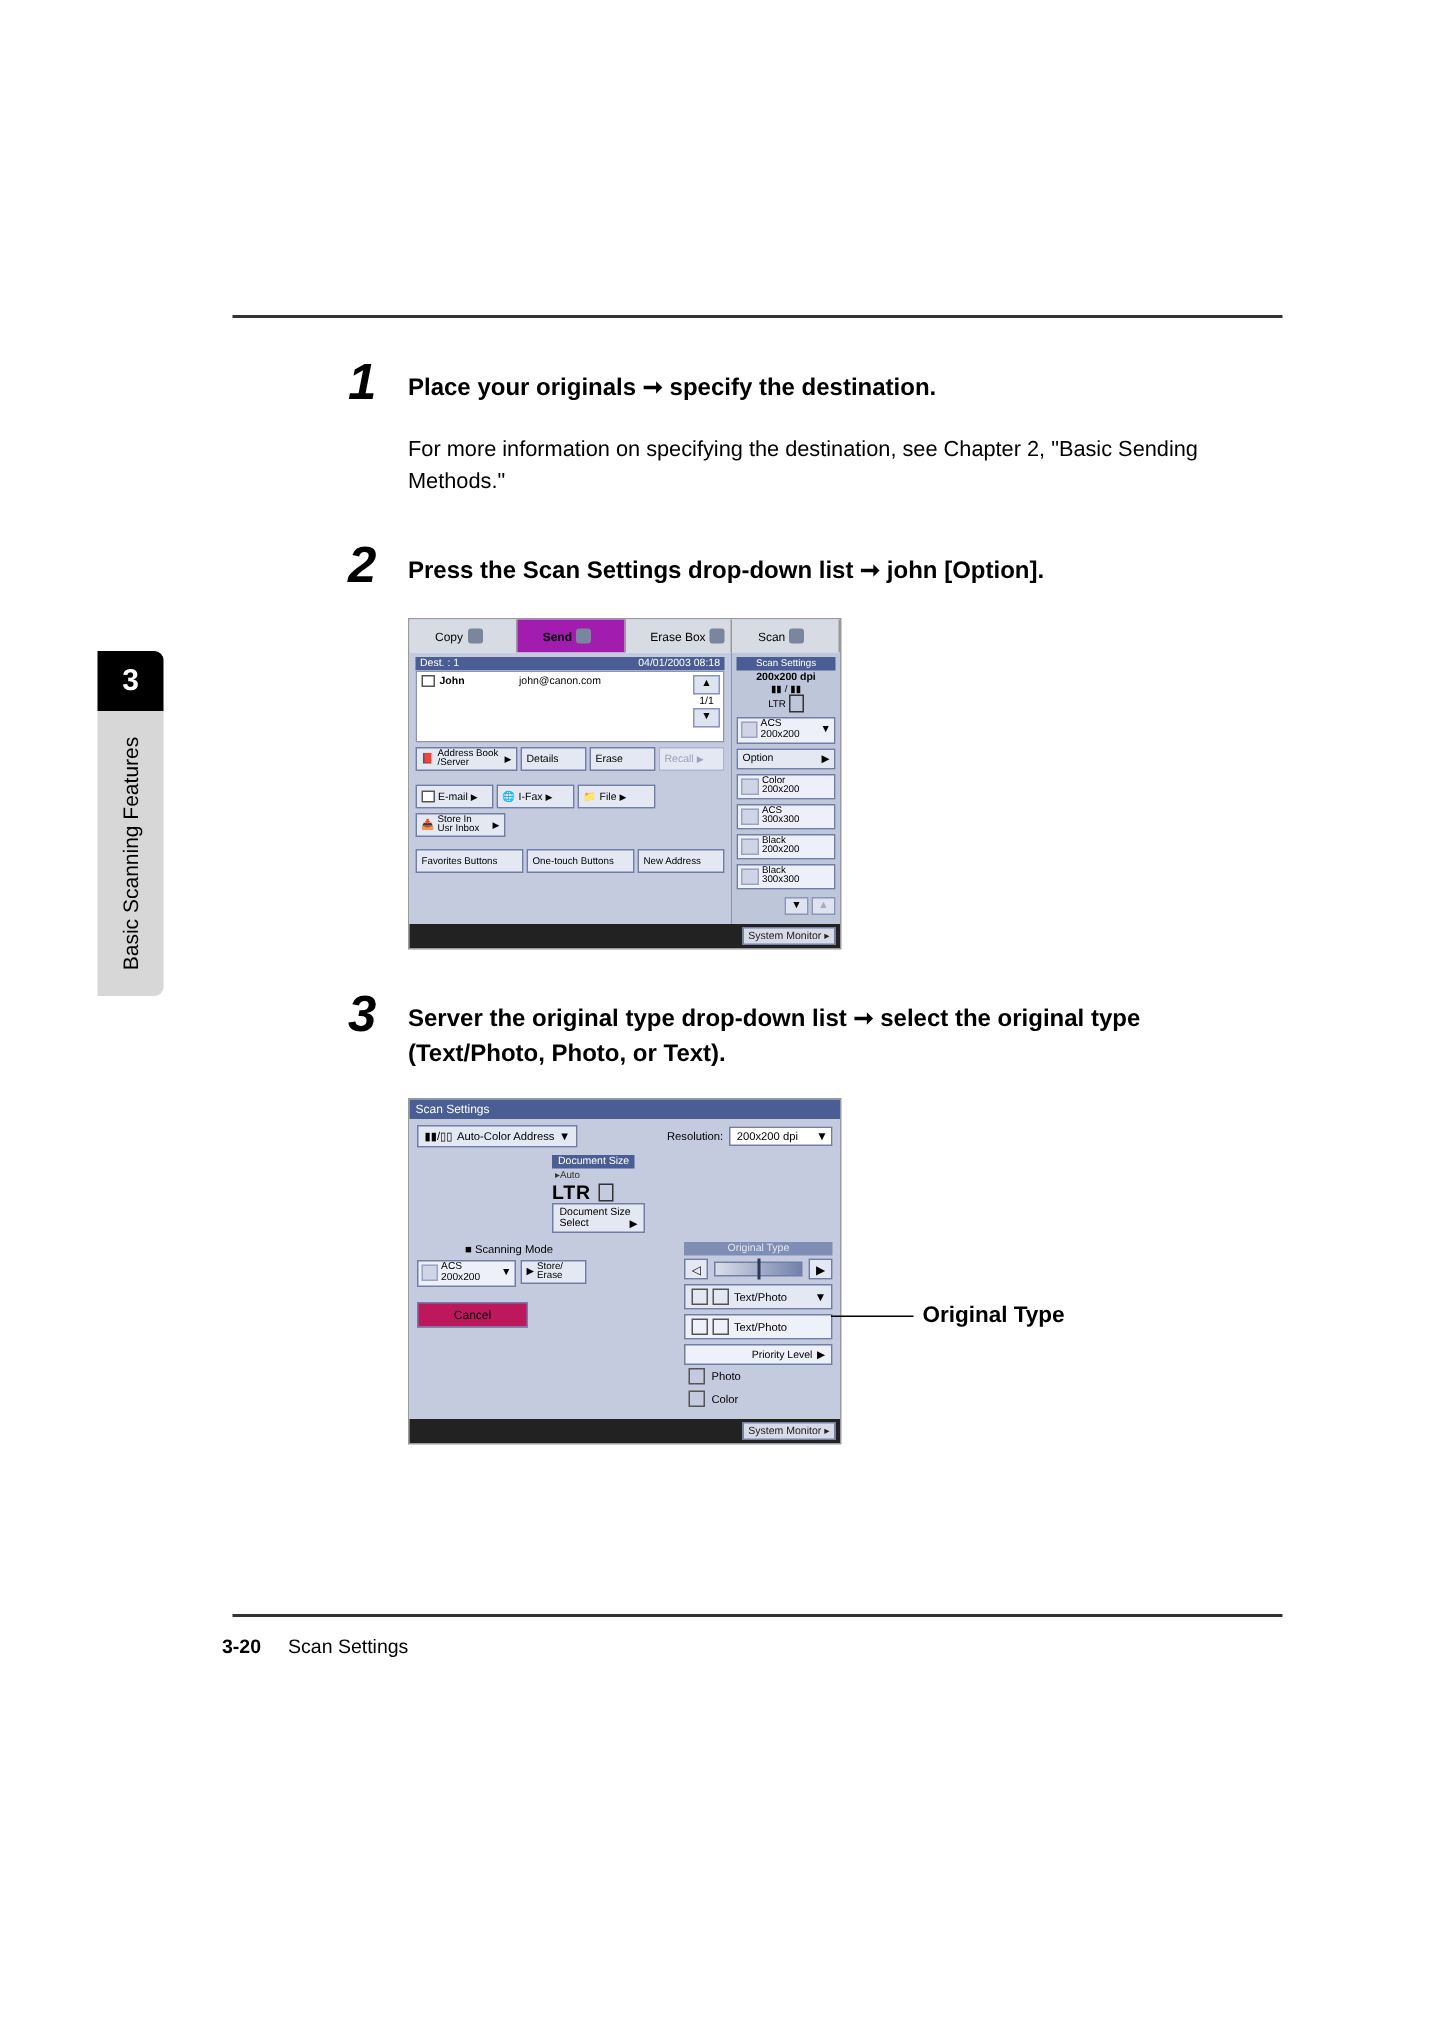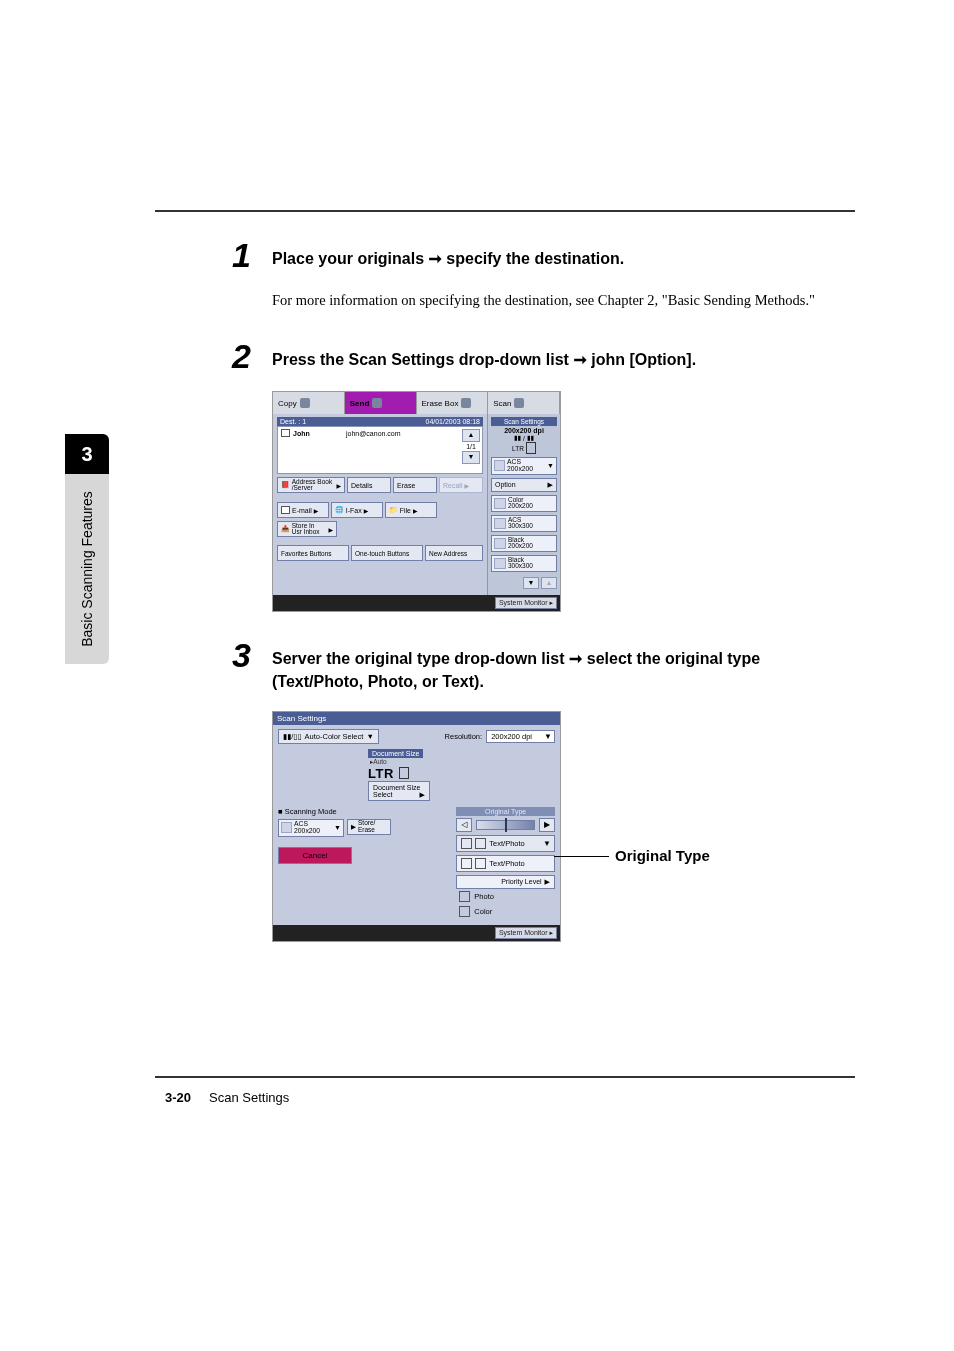--- a/index.html
+++ b/index.html
@@ -44,21 +44,20 @@
     font-weight: bold;
     margin-top: 9px;
     line-height: 1.45;
   }
   .step-body {
     font-size: 14.5px;
     margin-left: 40px;
     margin-top: 6px;
     line-height: 1.45;
     color: #000;
-    font-family: Liberation Serif, serif;
   }
   .screenshot-box {
     margin-left: 40px;
     margin-top: 10px;
   }
 
   
   .side-tab {
     position: absolute;
     left: 65px;
@@ -111,21 +110,21 @@
   .ui1-tabs {
     display: flex;
     height: 22px;
     background: #d7dbe3;
   }
   .ui1-tab {
     flex: 1;
     border-right: 1px solid #999;
     display: flex;
     align-items: center;
-    padding-left: 5px;
+    padding-left: 17px;
     gap: 3px;
   }
   .ui1-tab.sel { background: #a21caf; font-weight: bold; }
   .ui1-tab .ticon {
     width: 10px; height: 10px; background: #7a859e; border-radius: 2px;
   }
   .ui1-main { display: flex; }
   .ui1-left { flex: 1; background: #c4cbde; padding: 3px 4px 5px 4px; position: relative; }
   .ui1-right { width: 66px; background: #bec6da; border-left: 1px solid #8c95b5; padding: 3px 3px 5px 3px; }
   .dest-bar { background: #4a5e95; color: #fff; font-size: 7px; padding: 1px 3px; display: flex; justify-content: space-between; }
@@ -166,21 +165,21 @@
   .resval .dd { position:absolute; right:2px; top:1px; font-size:8px;}
   .docsize-lbl { background:#4a5e95; color:#fff; font-size:7px; display:inline-block; padding:1px 4px; margin-top:5px; margin-left:90px;}
   .docsize-box { margin-left:90px; margin-top:0; }
   .autolbl { font-size:6.5px; color:#333; margin-left:2px;}
   .ltr { font-weight:bold; font-size:13px; letter-spacing:0.5px; display:flex; align-items:center; gap:5px;}
   .pageicon{ width:8px; height:10px; border:1px solid #333; display:inline-block;}
   .dssbtn { background:#e3e8f3; border:1px solid #717ea8; font-size:7px; padding:2px 4px; width:52px; text-align:left; }
   .ui2-mid { display:flex; gap:50px; margin-top:6px;}
   .ui2-col1 { width:130px;}
   .ui2-col2 { width:100px;}
-  .scanmode-lbl { font-size:7.5px;}
+  .scanmode-lbl { font-size:7.5px;margin-left:32px;}
   .sm-row { display:flex; gap:3px; margin-top:3px;}
   .orig-lbl { background:#4a5e95; opacity:.55; color:#fff; font-size:7px; padding:1px 4px; text-align:center;}
   .slider-row{ display:flex; align-items:center; gap:4px; margin-top:2px;}
   .slbtn { width:14px; height:12px; background:#e3e8f3; border:1px solid #717ea8; display:flex; align-items:center; justify-content:center; font-size:8px;}
   .slmid { flex:1; height:8px; background:linear-gradient(90deg,#d9deea,#7481aa); position:relative; border:1px solid #717ea8;}
   .slmark{ position:absolute; top:-3px; left:50%; transform:translateX(-50%); width:2px; height:14px; background:#2d3756;}
   .tp-btn { background:#e3e8f3; border:1px solid #717ea8; font-size:7.5px; padding:2px 4px; display:flex; align-items:center; gap:3px; margin-top:3px; position:relative;}
   .tp-btn .dd{ position:absolute; right:3px; font-size:8px;}
   .sub-btn { background:#eef1f9; border:1px solid #717ea8; font-size:7.5px; padding:2px 4px; display:flex; align-items:center; gap:3px; margin-top:3px;}
   .opt-item { display:flex; align-items:center; gap:4px; font-size:7.5px; padding:2px 3px;}
@@ -196,21 +195,21 @@
   
   .hr-bottom {
     position: absolute;
     left: 155px;
     top: 1076px;
     width: 700px;
     border-top: 2px solid #333;
   }
   .footer {
     position: absolute;
-    left: 165px;
+    left: 148px;
     top: 1090px;
     font-size: 13px;
     display: flex;
     align-items: baseline;
     gap: 18px;
   }
   .footer .pn { font-weight: bold; }
 </style>
 </head>
 <body>
@@ -394,21 +393,21 @@
       </div>
     </div>
 
     <div class="ui2wrap">
       <div class="ui2">
         <div class="ui2-hdr">Scan Settings</div>
         <div class="ui2-body">
           <div class="ui2-top">
             <div class="acsbtn">
               <span>▮▮/▯▯</span>
-              <span>Auto-Color Select</span>
+              <span>Auto-Color Address</span>
               <span>▼</span>
             </div>
             <div class="resline">
               <span>Resolution:</span>
               <div class="resval">
                 <span>200x200 dpi</span>
                 <span class="dd">▼</span>
               </div>
             </div>
           </div>

